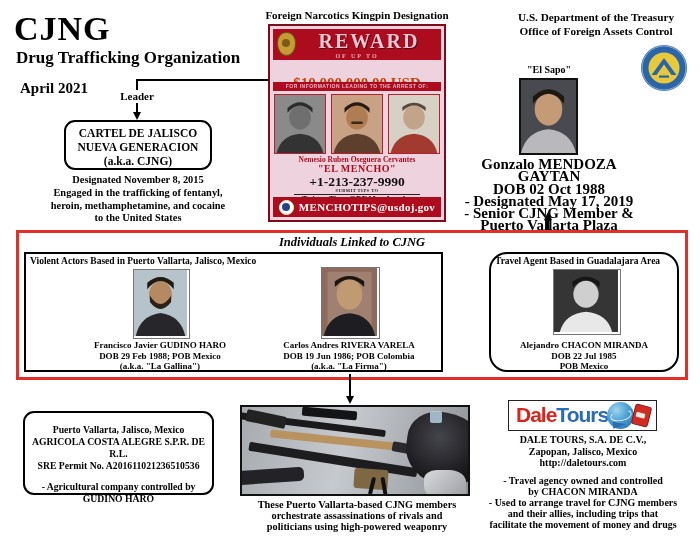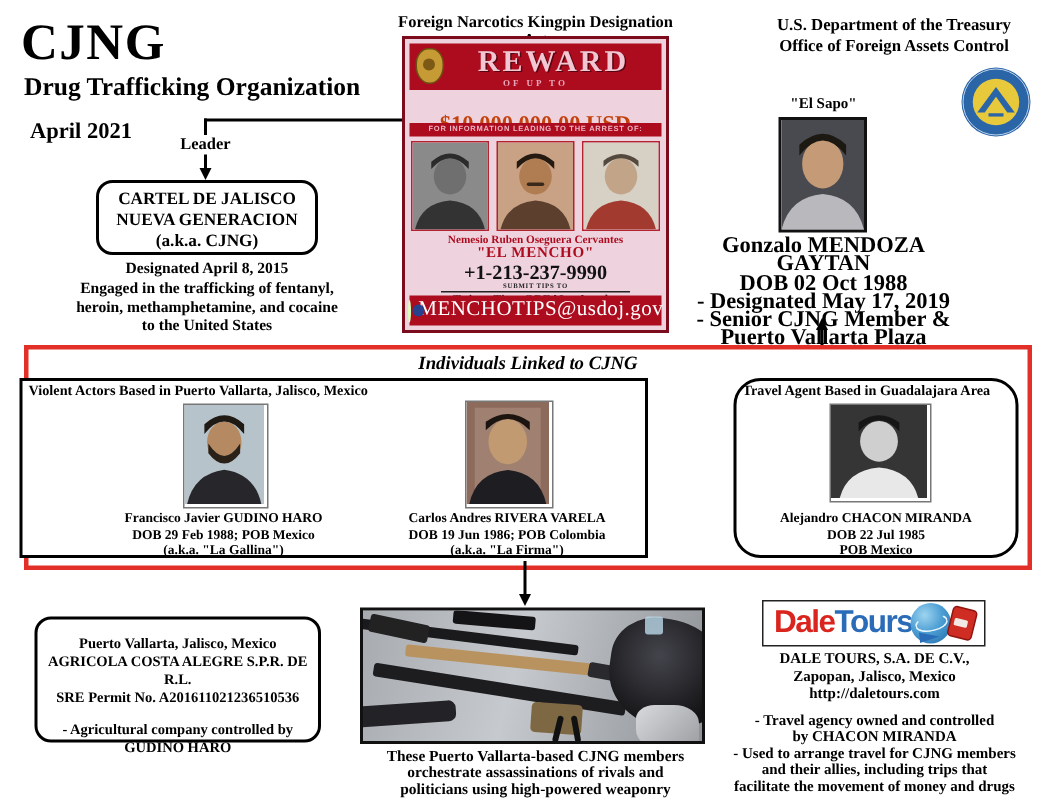--- a/index.html
+++ b/index.html
@@ -35,21 +35,21 @@
                 font-weight:bold;color:#ad0c1f;letter-spacing:.5px;}
   .poster-phone{position:absolute;left:0;right:0;top:148px;text-align:center;font-size:13.5px;
                 font-weight:bold;color:#111;}
   .poster-submit{position:absolute;left:0;right:0;top:162px;text-align:center;font-size:4.5px;
                  color:#222;font-weight:bold;letter-spacing:.5px;}
   .poster-div{position:absolute;left:24px;right:24px;top:168px;border-top:1px solid #222;}
   .poster-twitter{position:absolute;left:0;right:0;top:169px;text-align:center;font-size:8px;
                   font-weight:bold;color:#111;}
   .poster-foot{position:absolute;left:3px;right:3px;bottom:3px;height:20px;background:#ad0c1f;
                display:flex;align-items:center;justify-content:center;gap:5px;}
-  .poster-email{color:#fff;font-weight:normal;font-size:14px;letter-spacing:.3px;}
+  .poster-email{color:#fff;font-weight:bold;font-size:11px;letter-spacing:.3px;}
   .doj-seal{width:13px;height:13px;border-radius:50%;background:#fff;border:1px solid #dfb;
             display:inline-block;position:relative;}
   .doj-seal::after{content:"";position:absolute;left:2.5px;top:2.5px;width:8px;height:8px;
                    border-radius:50%;background:#27418c;}
   .dea-badge{position:absolute;left:4px;top:3px;width:17px;height:22px;background:#c69a34;
              border-radius:45% 45% 50% 50%;border:1px solid #6d4f12;}
   .dea-badge::after{content:"";position:absolute;left:4px;top:6px;width:8px;height:8px;
                     border-radius:50%;background:#7c5a16;}
   
   .rounded-box{position:absolute;border:2px solid #000;border-radius:11px;background:#fff;box-sizing:border-box;}
@@ -110,21 +110,21 @@
   <div class="abs b tc" style="left:110px;top:90px;width:54px;font-size:11px;background:#fff;">Leader</div>
   <div class="line" style="left:136px;top:103px;width:1.8px;height:10px;"></div>
   <div class="arrow-down" style="left:132.5px;top:112px;"></div>
 
   <div class="rounded-box tc" style="left:64px;top:120px;width:148px;height:50px;padding-top:4px;">
     <div class="b" style="font-size:11.5px;line-height:14px;">CARTEL DE JALISCO</div>
     <div class="b" style="font-size:11.5px;line-height:14px;">NUEVA GENERACION</div>
     <div class="b" style="font-size:11.5px;line-height:14px;">(a.k.a. CJNG)</div>
   </div>
   <div class="abs b tc" style="left:18px;top:174px;width:240px;font-size:10.4px;line-height:12.8px;">
-    <div>Designated April 8, 2015</div>
+    <div>Designated November 8, 2015</div>
     <div>Engaged in the trafficking of fentanyl,</div>
     <div>heroin, methamphetamine, and cocaine</div>
     <div>to the United States</div>
   </div>
 
   <div class="poster">
     <div class="poster-band">
       <div class="dea-badge"></div>
       <div class="reward-word">REWARD</div>
       <div class="ofupto">OF UP TO</div>
@@ -187,21 +187,21 @@
     <div>Puerto Vallarta Plaza Boss</div>
   </div>
 
   <div class="arrow-up" style="left:543.5px;top:212px;"></div>
   <div class="line" style="left:547.2px;top:219px;width:1.8px;height:12px;"></div>
 
   <div class="red-box">
     <div class="abs b tc" style="left:0;right:0;top:2px;font-size:12.5px;font-style:italic;">Individuals Linked to CJNG</div>
   </div>
 
-  <div class="black-box" style="left:13px;top:252px;width:419px;height:120px;">
+  <div class="black-box" style="left:24px;top:252px;width:419px;height:120px;">
     <div class="small-label">Violent Actors Based in Puerto Vallarta, Jalisco, Mexico</div>
     <div class="mugshot" style="left:107px;top:15px;width:55px;height:68px;">
       <svg width="53" height="66" viewBox="0 0 60 72" preserveAspectRatio="none">
         <rect width="60" height="72" fill="#b7c3cb"></rect>
         <ellipse cx="30" cy="27" rx="13" ry="15" fill="#b58a63"></ellipse>
         <path d="M15 21 Q30 3 45 21 L45 14 Q30 1 15 14 Z" fill="#1f1a14"></path>
         <path d="M18 28 Q30 46 42 28 L42 35 Q30 50 18 35 Z" fill="#2a2118"></path>
         <path d="M2 72 Q7 50 30 47 Q53 50 58 72 Z" fill="#26262b"></path>
       </svg>
     </div>

